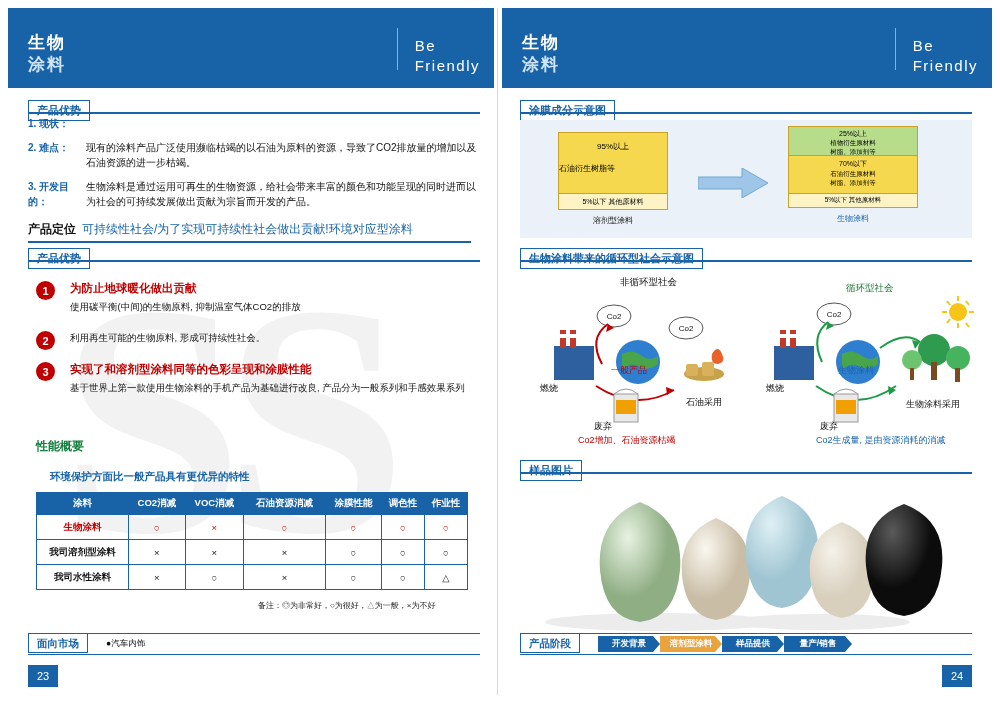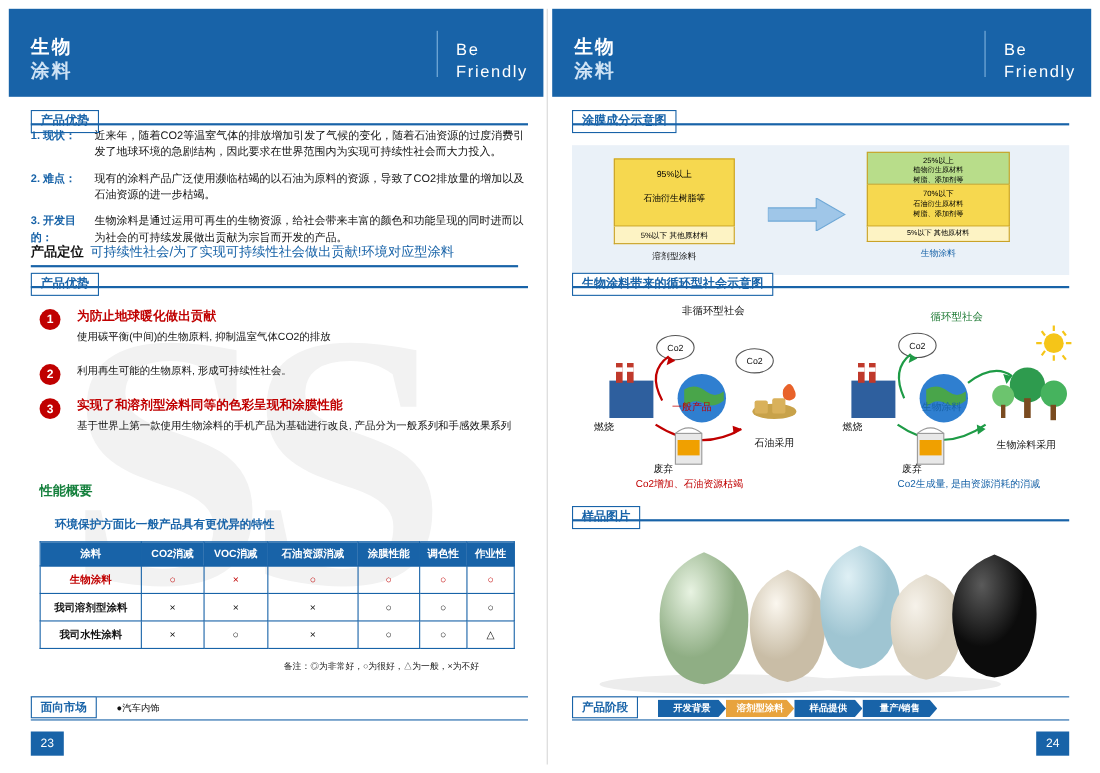--- a/index.html
+++ b/index.html
@@ -135,21 +135,21 @@
     width:30px; height:22px; background:#1863a8; color:#fff;
     font-size:11px; display:flex; align-items:center; justify-content:center;
   }
   .page-num-r {
     position:absolute; right:20px; bottom:8px;
     width:30px; height:22px; background:#1863a8; color:#fff;
     font-size:11px; display:flex; align-items:center; justify-content:center;
   }
 
   
-  .film-panel { position:absolute; left:18px; top:124px; width:452px; height:118px; background:#eaf1f8; }
+  .film-panel { position:absolute; left:18px; top:112px; width:452px; height:118px; background:#eaf1f8; }
   .film-col { position:absolute; width:110px; }
   .film-box { border:1px solid #c9a227; }
   .cap { font-size:8px; text-align:center; color:#111; }
 
   .cyc-panel { position:absolute; left:14px; top:268px; width:462px; height:170px; }
   .cyc-label { position:absolute; font-size:9px; color:#111; }
   .cyc-label.blue { color:#1863a8; }
   .cyc-label.green { color:#1e7a34; }
   .cyc-label.red { color:#c00000; }
 
@@ -190,21 +190,20 @@
           <div>Friendly</div>
         </div>
       </div>
 
       <div class="sec-tab" style="left:20px; top:92px;">产品优势</div>
       <div class="rule" style="left:20px; top:104px; width:452px;"></div>
 
       <div class="bg-list">
         <div class="bg-row">
           <div class="bg-key">1. 现状：</div>
-          <div class="bg-val">近来年，随着CO2等温室气体的排放增加引发了气候的变化，随着石油资源的过度消费引发了地球环境的急剧结构，因此要求在世界范围内为实现可持续性社会而大力投入。</div>
         </div>
         <div class="bg-row">
           <div class="bg-key">2. 难点：</div>
           <div class="bg-val">现有的涂料产品广泛使用濒临枯竭的以石油为原料的资源，导致了CO2排放量的增加以及石油资源的进一步枯竭。</div>
         </div>
         <div class="bg-row">
           <div class="bg-key">3. 开发目的：</div>
           <div class="bg-val">生物涂料是通过运用可再生的生物资源，给社会带来丰富的颜色和功能呈现的同时进而以为社会的可持续发展做出贡献为宗旨而开发的产品。</div>
         </div>
       </div>
@@ -304,21 +303,21 @@
       </div>
 
       <div class="sec-tab" style="left:18px; top:92px;">涂膜成分示意图</div>
       <div class="rule" style="left:18px; top:104px; width:452px;"></div>
 
       <div class="film-panel">
 
         <div class="film-col" style="left:38px; top:12px;">
           <div class="film-box" style="height:62px; background:#f6d84f; position:relative;">
             <div style="position:absolute; left:0; right:0; top:8px; font-size:8px; text-align:center;">95%以上</div>
-            <div style="position:absolute; left:0; right:0; top:30px; font-size:8px; text-align:center;">石油衍生树脂等</div>
+            <div style="position:absolute; left:0; right:0; top:30px; font-size:8px; text-align:left;">石油衍生树脂等</div>
           </div>
           <div class="film-box" style="height:16px; background:#fdf3c4; border-top:none; position:relative;">
             <div style="position:absolute; left:0; right:0; top:3px; font-size:7px; text-align:center;">5%以下 其他原材料</div>
           </div>
           <div class="cap" style="margin-top:5px;">溶剂型涂料</div>
         </div>
 
         <svg style="position:absolute; left:178px; top:48px;" width="72" height="30">
           <polygon points="0,9 44,9 44,0 70,15 44,30 44,21 0,21" fill="#9fc6e8" stroke="#6fa8d6" stroke-width="1"></polygon>
         </svg>

